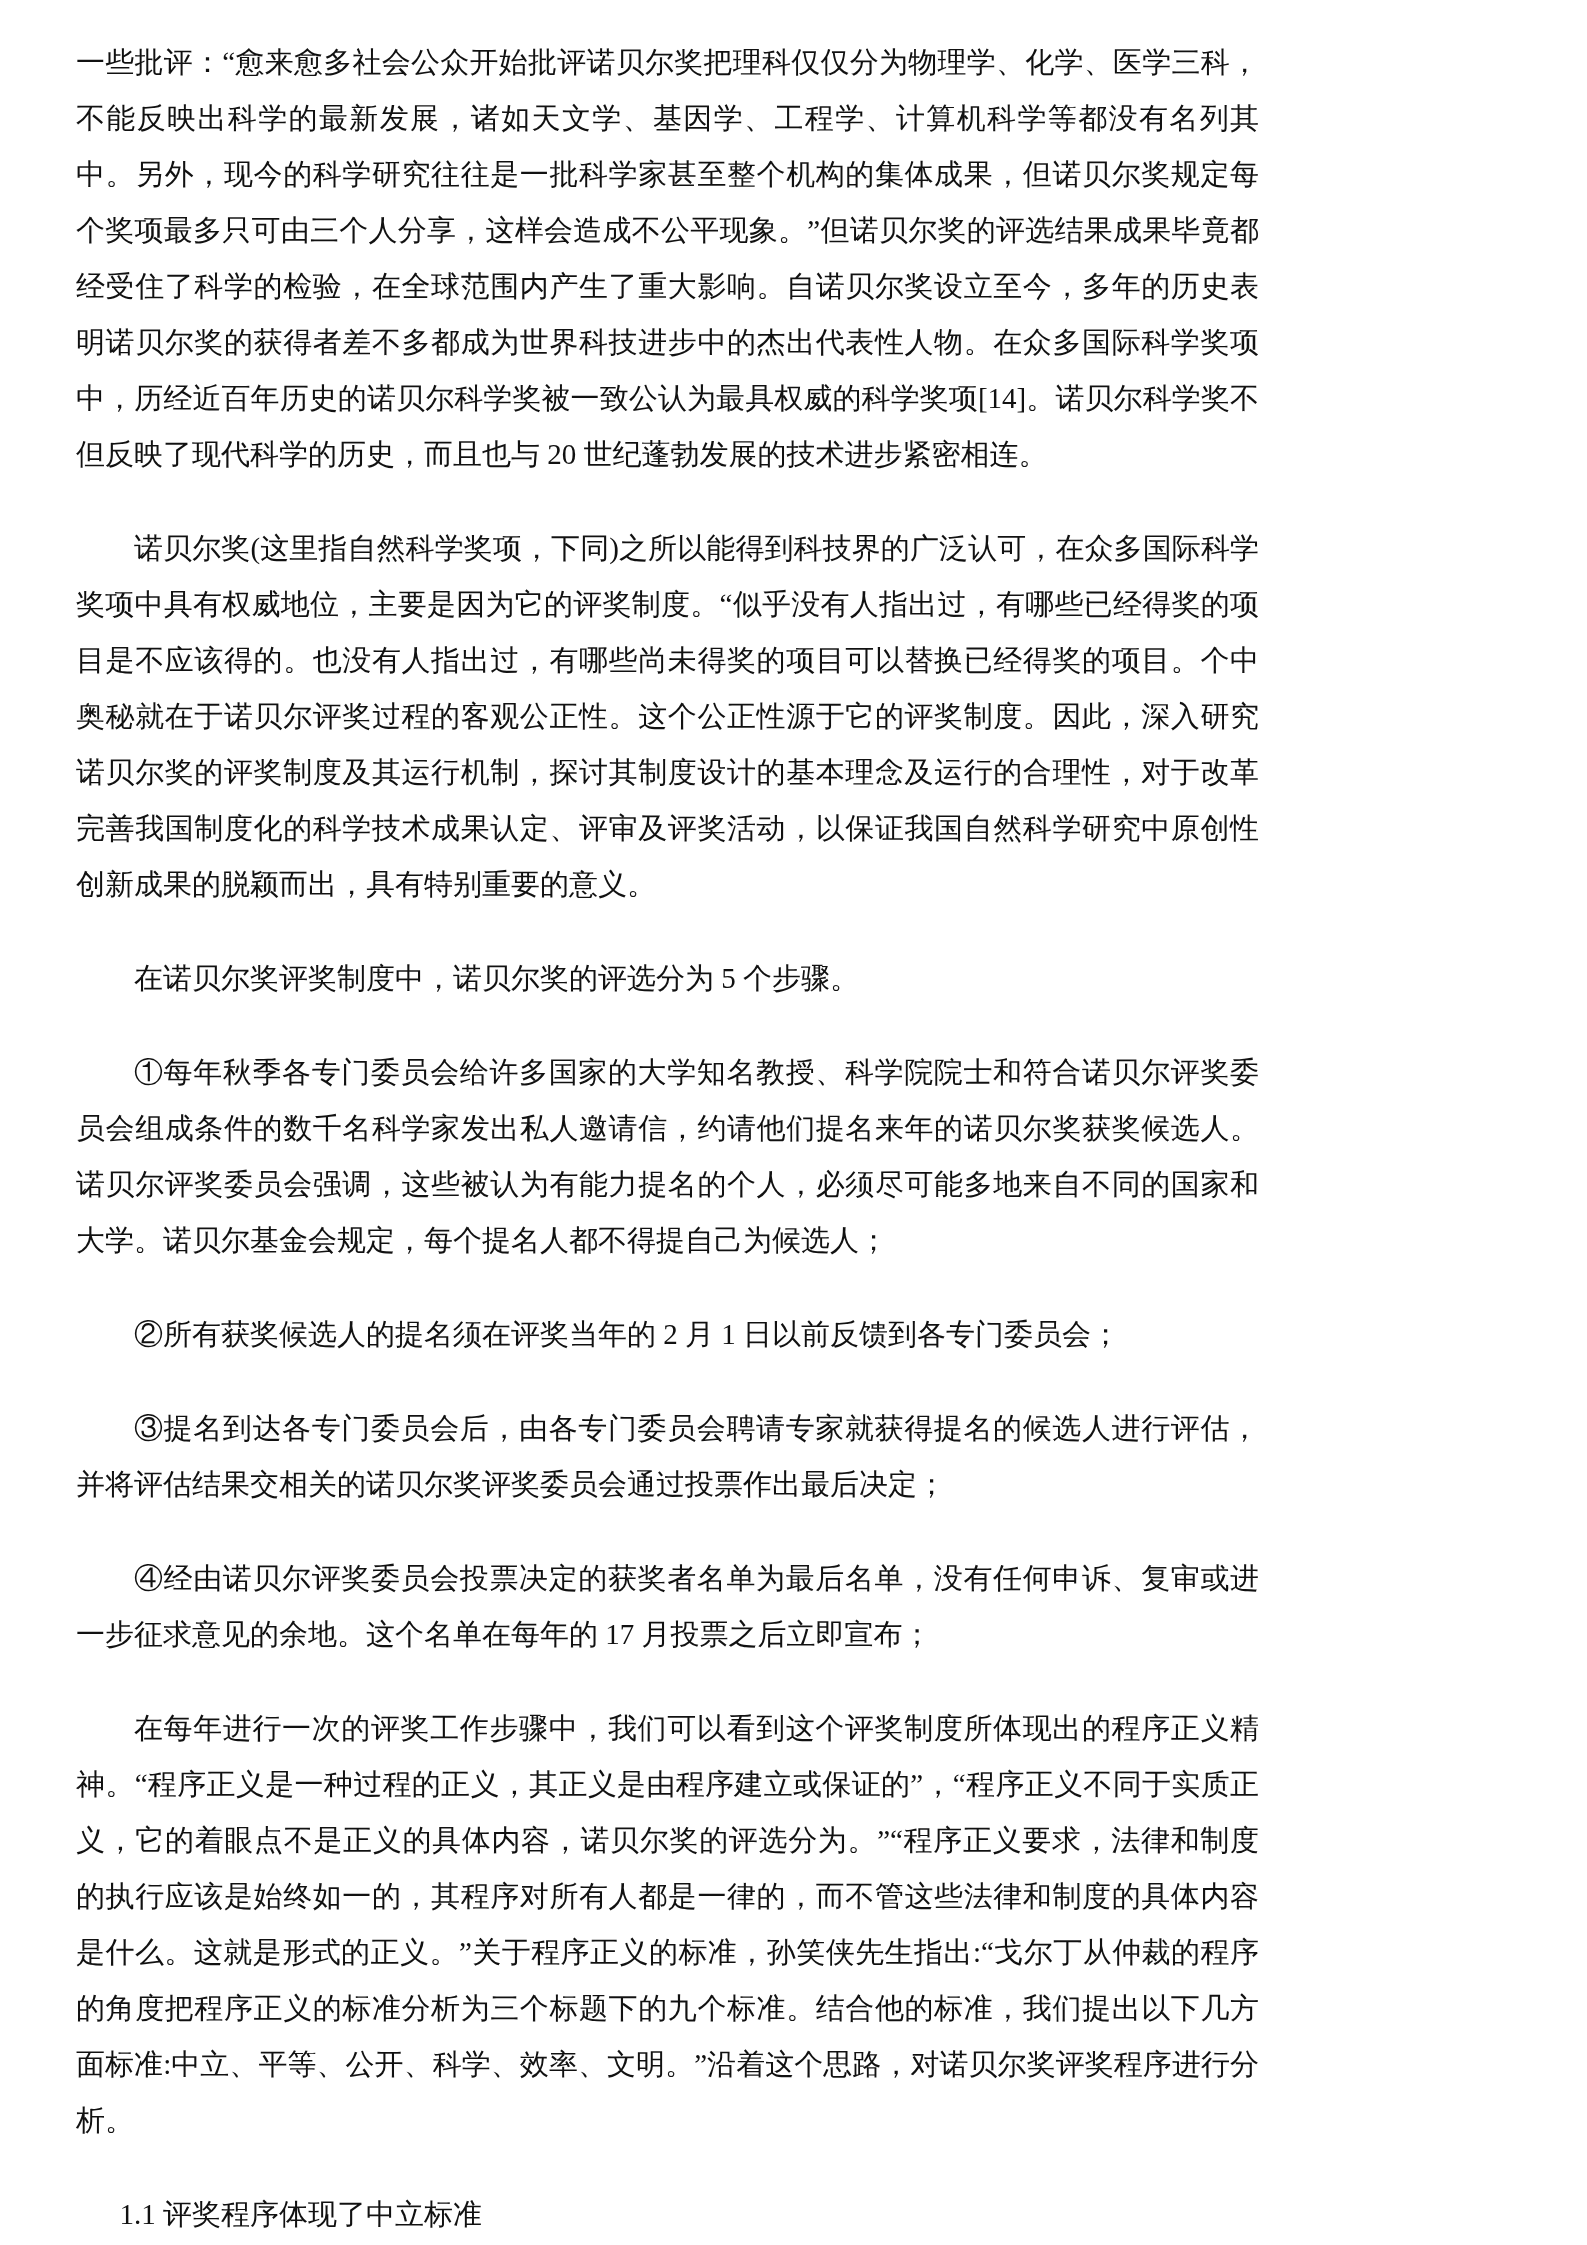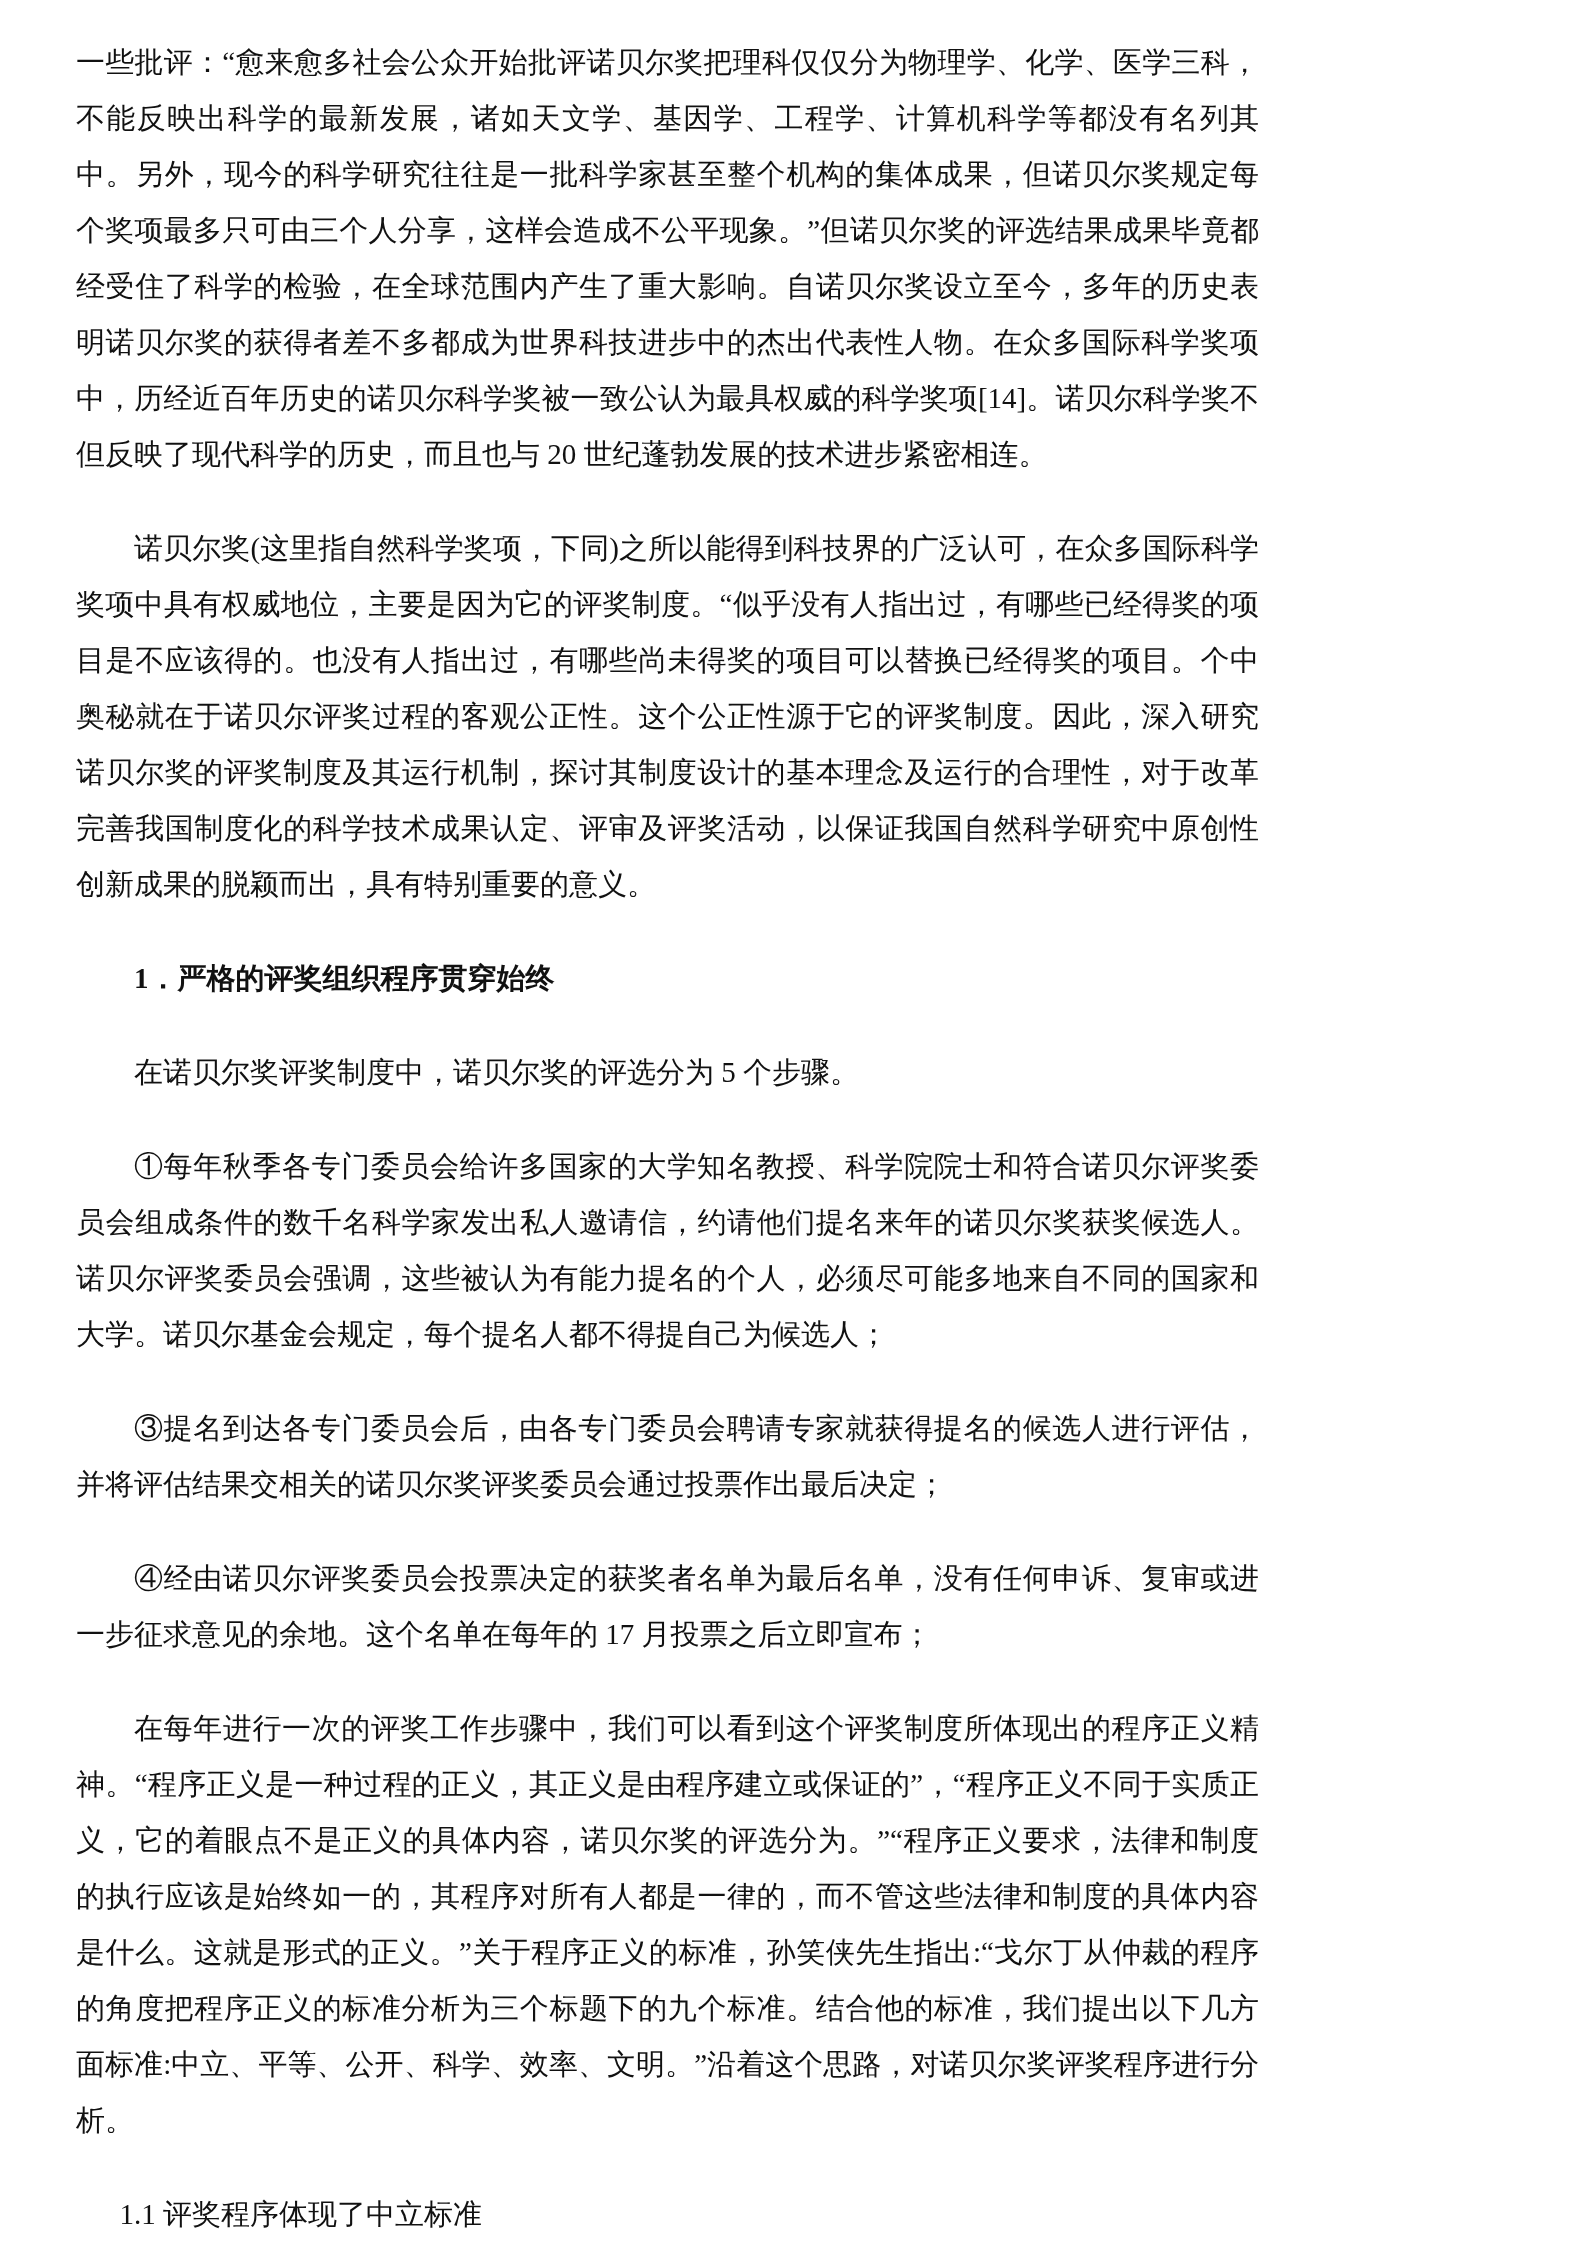--- a/index.html
+++ b/index.html
@@ -48,21 +48,21 @@
     font-weight: normal;
   }
 </style>
 </head>
 <body>
 
 <div class="page">
   <div class="content" id="doc-content">
       <p class="body-para no-indent">一些批评：“愈来愈多社会公众开始批评诺贝尔奖把理科仅仅分为物理学、化学、医学三科，不能反映出科学的最新发展，诸如天文学、基因学、工程学、计算机科学等都没有名列其中。另外，现今的科学研究往往是一批科学家甚至整个机构的集体成果，但诺贝尔奖规定每个奖项最多只可由三个人分享，这样会造成不公平现象。”但诺贝尔奖的评选结果成果毕竟都经受住了科学的检验，在全球范围内产生了重大影响。自诺贝尔奖设立至今，多年的历史表明诺贝尔奖的获得者差不多都成为世界科技进步中的杰出代表性人物。在众多国际科学奖项中，历经近百年历史的诺贝尔科学奖被一致公认为最具权威的科学奖项[14]。诺贝尔科学奖不但反映了现代科学的历史，而且也与 20 世纪蓬勃发展的技术进步紧密相连。</p>
       <p class="body-para">诺贝尔奖(这里指自然科学奖项，下同)之所以能得到科技界的广泛认可，在众多国际科学奖项中具有权威地位，主要是因为它的评奖制度。“似乎没有人指出过，有哪些已经得奖的项目是不应该得的。也没有人指出过，有哪些尚未得奖的项目可以替换已经得奖的项目。个中奥秘就在于诺贝尔评奖过程的客观公正性。这个公正性源于它的评奖制度。因此，深入研究诺贝尔奖的评奖制度及其运行机制，探讨其制度设计的基本理念及运行的合理性，对于改革完善我国制度化的科学技术成果认定、评审及评奖活动，以保证我国自然科学研究中原创性创新成果的脱颖而出，具有特别重要的意义。</p>
-      <h2 class="section-heading">1．严格的评奖组织程序贯穿始终</h2>
       <p class="body-para">在诺贝尔奖评奖制度中，诺贝尔奖的评选分为 5 个步骤。</p>
       <p class="body-para">①每年秋季各专门委员会给许多国家的大学知名教授、科学院院士和符合诺贝尔评奖委员会组成条件的数千名科学家发出私人邀请信，约请他们提名来年的诺贝尔奖获奖候选人。诺贝尔评奖委员会强调，这些被认为有能力提名的个人，必须尽可能多地来自不同的国家和大学。诺贝尔基金会规定，每个提名人都不得提自己为候选人；</p>
+      <p class="body-para">②所有获奖候选人的提名须在评奖当年的 2 月 1 日以前反馈到各专门委员会；</p>
       <p class="body-para">③提名到达各专门委员会后，由各专门委员会聘请专家就获得提名的候选人进行评估，并将评估结果交相关的诺贝尔奖评奖委员会通过投票作出最后决定；</p>
       <p class="body-para">④经由诺贝尔评奖委员会投票决定的获奖者名单为最后名单，没有任何申诉、复审或进一步征求意见的余地。这个名单在每年的 17 月投票之后立即宣布；</p>
       <p class="body-para">在每年进行一次的评奖工作步骤中，我们可以看到这个评奖制度所体现出的程序正义精神。“程序正义是一种过程的正义，其正义是由程序建立或保证的”，“程序正义不同于实质正义，它的着眼点不是正义的具体内容，诺贝尔奖的评选分为。”“程序正义要求，法律和制度的执行应该是始终如一的，其程序对所有人都是一律的，而不管这些法律和制度的具体内容是什么。这就是形式的正义。”关于程序正义的标准，孙笑侠先生指出:“戈尔丁从仲裁的程序的角度把程序正义的标准分析为三个标题下的九个标准。结合他的标准，我们提出以下几方面标准:中立、平等、公开、科学、效率、文明。”沿着这个思路，对诺贝尔奖评奖程序进行分析。</p>
       <p class="subsection-heading">1.1 评奖程序体现了中立标准</p>
     </div>
 </div>
 
 </body></html>

